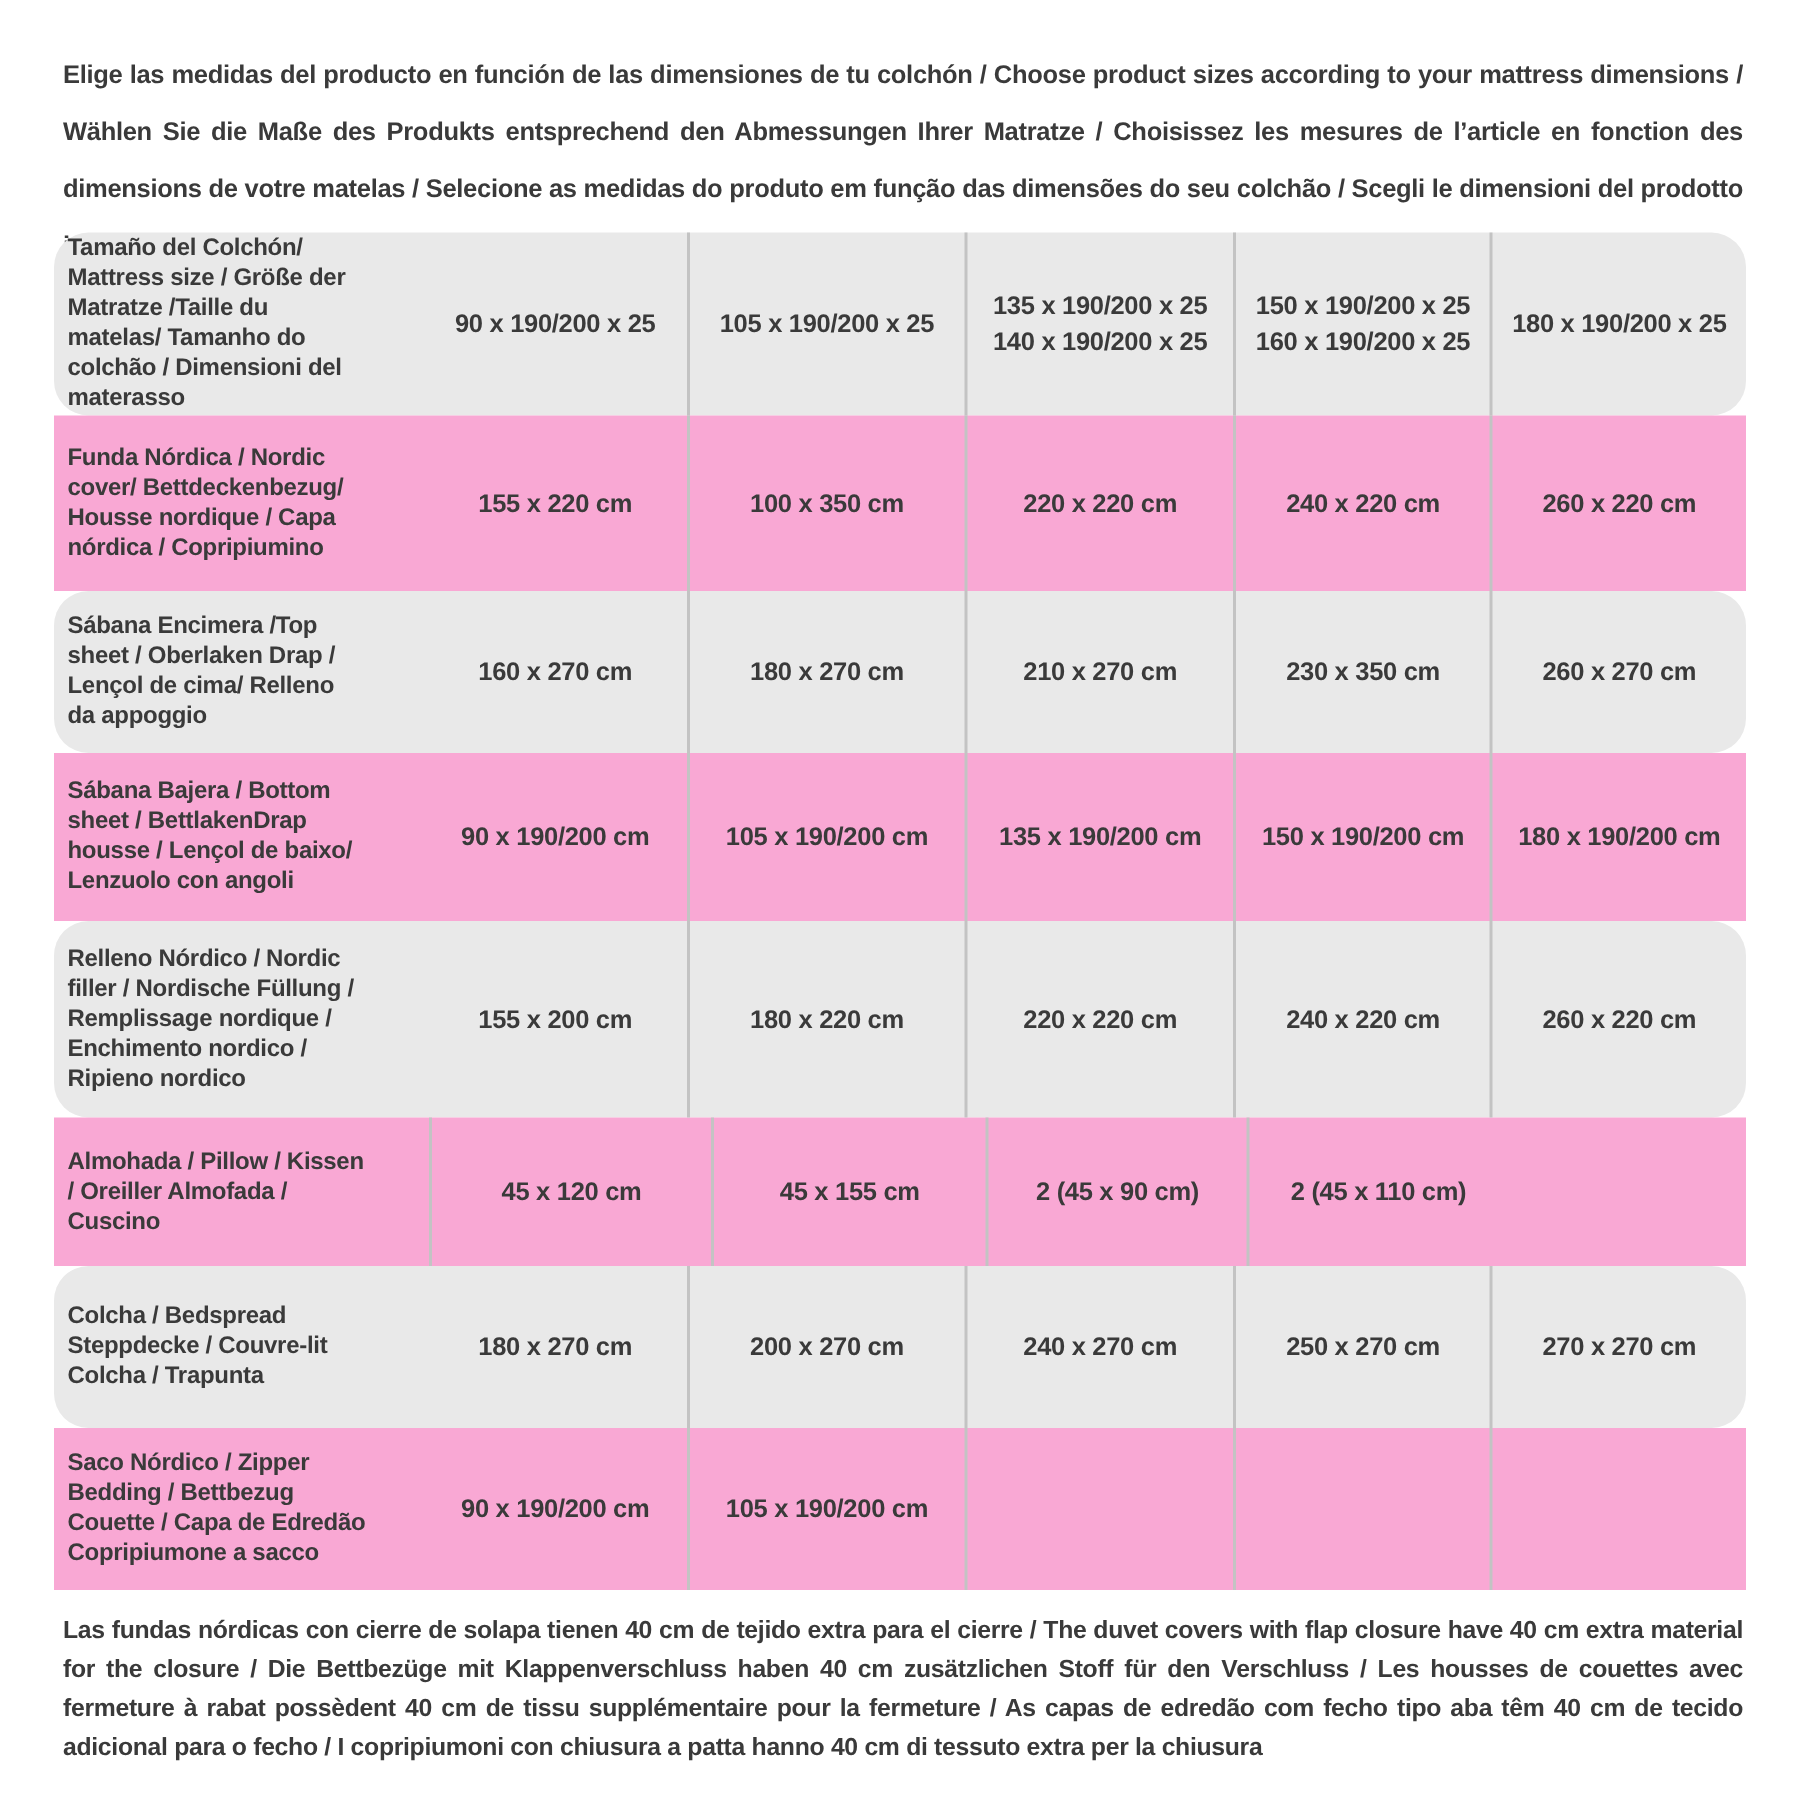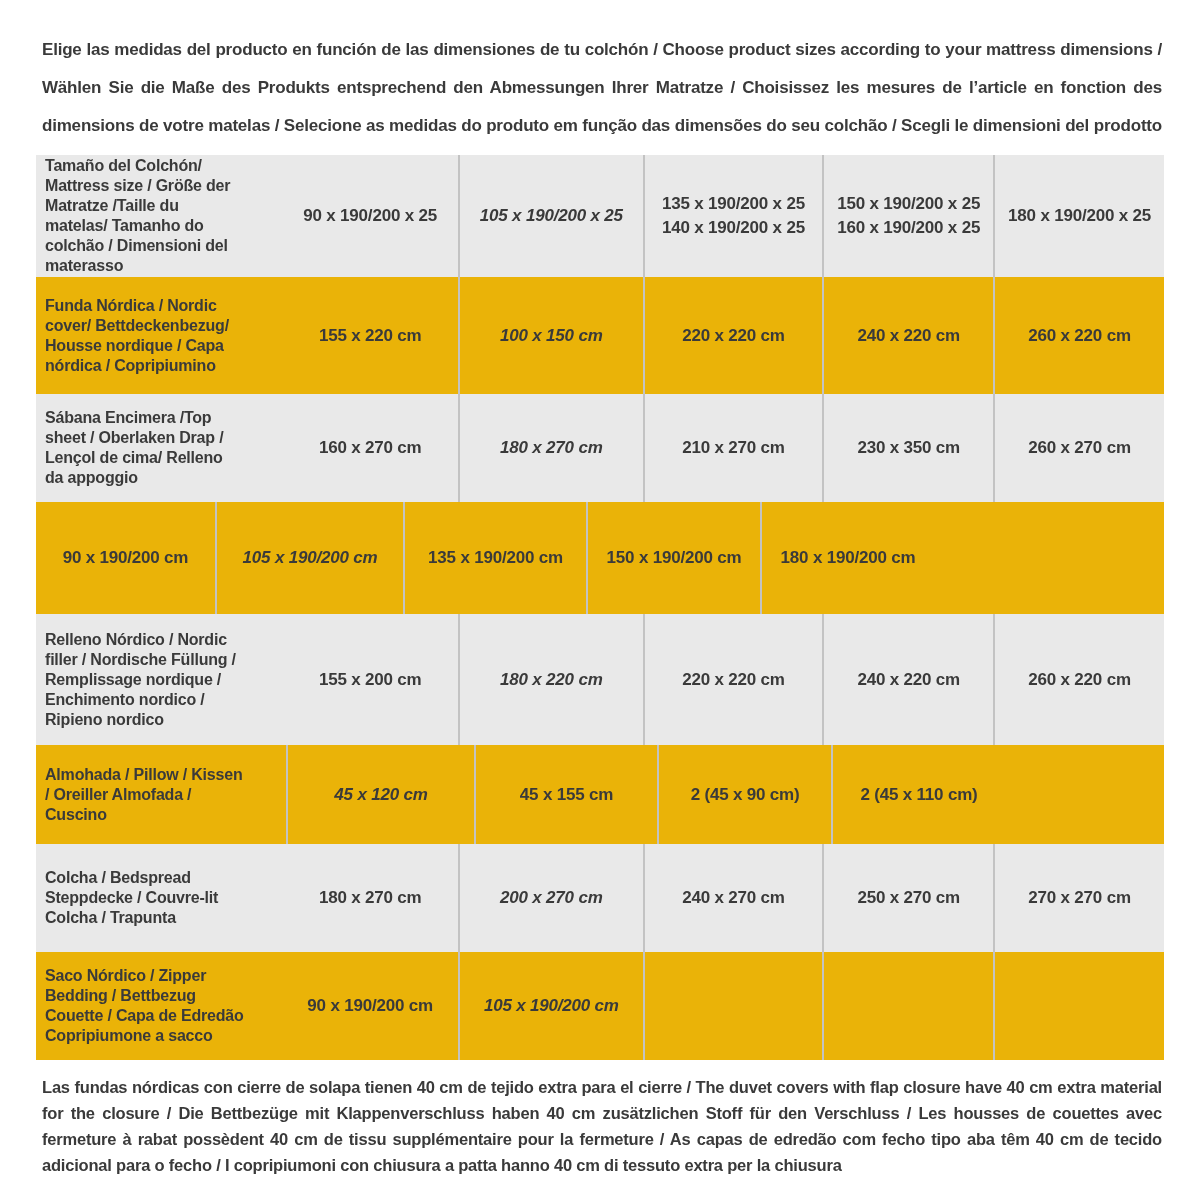--- a/index.html
+++ b/index.html
@@ -28,24 +28,25 @@
   }
   .size-table {
     position: absolute;
     top: 155px;
     left: 36px;
     width: 1128px;
   }
   .row {
     display: flex;
     width: 100%;
-    background: #eab308;
+    background: #f9a8d4;
   }
   .row.shade {
     background: #e9e9e9;
+    border-radius: 23px;
   }
   .cell {
     display: flex;
     align-items: center;
     box-sizing: border-box;
     overflow: hidden;
   }
   .cell.label {
     width: 250px;
     padding-left: 9px;
@@ -57,21 +58,21 @@
   }
   .cell.val {
     justify-content: center;
     text-align: center;
     font-size: 17px;
     line-height: 24px;
     letter-spacing: -0.2px;
     white-space: pre-line;
   }
   .cell.c1 { width: 179px; }
-  .cell.c2 { width: 188px; font-style: italic; }
+  .cell.c2 { width: 188px; }
   .cell.c3 { width: 183px; }
   .cell.c4 { width: 174px; }
   .cell.c5 { width: 174px; }
   .cell.c2, .cell.c3, .cell.c4, .cell.c5 {
     border-left: 2px solid #c3c3c3;
   }
   .footnote {
     position: absolute;
     top: 1074px;
     left: 42px;
@@ -96,36 +97,37 @@
     <div class="cell val c3">135 x 190/200 x 25
 140 x 190/200 x 25</div>
     <div class="cell val c4">150 x 190/200 x 25
 160 x 190/200 x 25</div>
     <div class="cell val c5">180 x 190/200 x 25</div>
   </div>
 
   <div class="row" style="height:117px">
     <div class="cell label">Funda Nórdica /  Nordic cover/ Bettdeckenbezug/ Housse nordique  / Capa nórdica / Copripiumino</div>
     <div class="cell val c1">155 x 220 cm</div>
-    <div class="cell val c2">100 x 150 cm</div>
+    <div class="cell val c2">100 x 350 cm</div>
     <div class="cell val c3">220 x 220 cm</div>
     <div class="cell val c4">240 x 220 cm</div>
     <div class="cell val c5">260 x 220 cm</div>
   </div>
 
   <div class="row shade" style="height:108px">
     <div class="cell label">Sábana Encimera /Top sheet / Oberlaken Drap / Lençol de cima/ Relleno da appoggio</div>
     <div class="cell val c1">160 x 270 cm</div>
     <div class="cell val c2">180 x 270 cm</div>
     <div class="cell val c3">210 x 270 cm</div>
     <div class="cell val c4">230 x 350 cm</div>
     <div class="cell val c5">260 x 270 cm</div>
   </div>
 
   <div class="row" style="height:112px">
+    <div class="cell label">Sábana Bajera / Bottom sheet / BettlakenDrap housse / Lençol de baixo/ Lenzuolo con angoli</div>
     <div class="cell val c1">90 x 190/200 cm</div>
     <div class="cell val c2">105 x 190/200 cm</div>
     <div class="cell val c3">135 x 190/200 cm</div>
     <div class="cell val c4">150 x 190/200 cm</div>
     <div class="cell val c5">180 x 190/200 cm</div>
   </div>
 
   <div class="row shade" style="height:131px">
     <div class="cell label">Relleno Nórdico / Nordic filler / Nordische Füllung / Remplissage nordique / Enchimento nordico / Ripieno nordico</div>
     <div class="cell val c1">155 x 200 cm</div>

